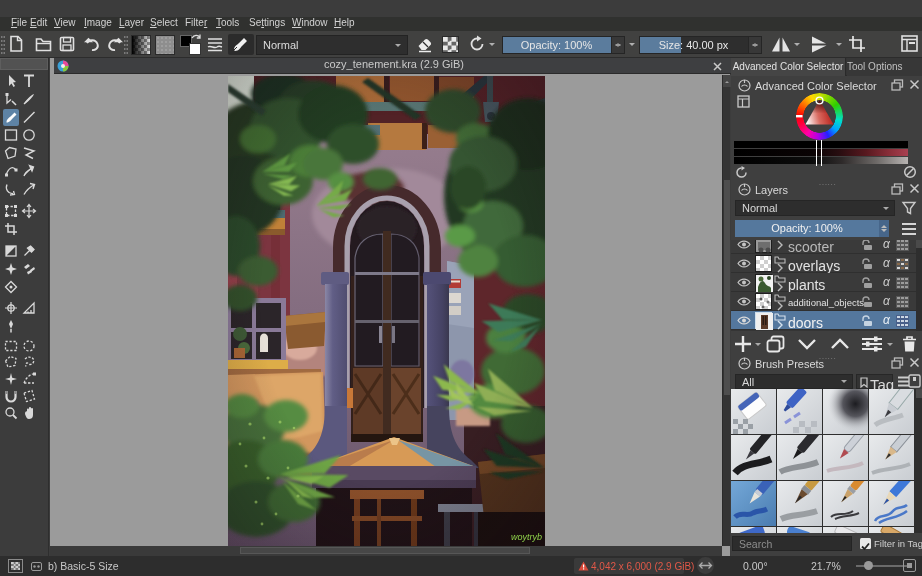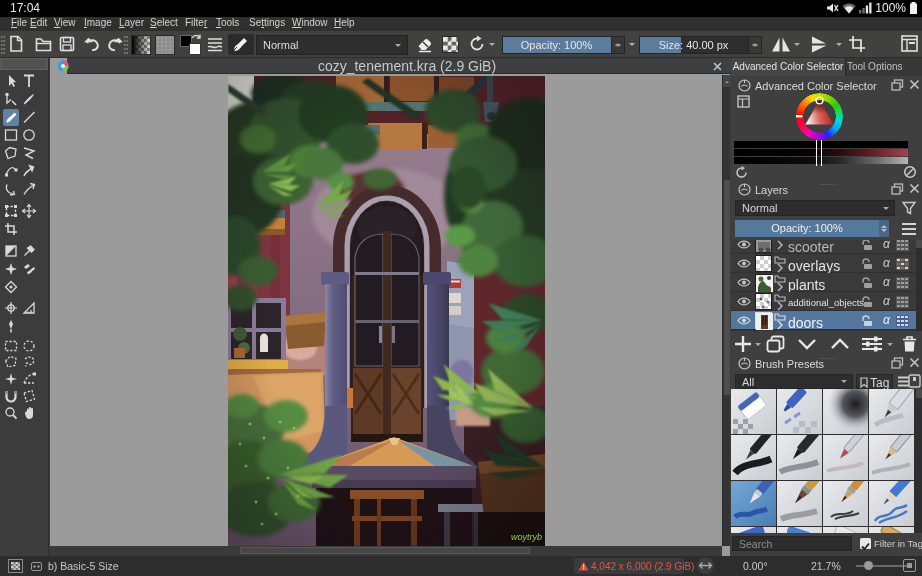--- a/index.html
+++ b/index.html
@@ -30,21 +30,21 @@
 .spin:before { content:""; position:absolute; left:3px; top:3px; border:3px solid transparent; border-bottom-color:#999; }
 .spin:after  { content:""; position:absolute; left:3px; bottom:3px; border:3px solid transparent; border-top-color:#999; }
 .dd { position:absolute; top:12px; width:0; height:0; border:3px solid transparent; border-top-color:#b0b0b0; }
 
 
 #toolbox { left:0; top:58px; width:49px; height:498px; background:#3c3c3c; border-right:1px solid #2e2e2e; }
 #toolbox .hdr { position:absolute; left:0px; top:0px; width:48px; height:12px; background:#525252; border:1px solid #5e5e5e; }
 
 
 #cwin { left:50px; top:58px; width:680px; height:498px; background:#9b9b9b; }
-#cwin .titl { position:absolute; left:17px; top:0; width:680px; height:16px; background:#3e3f41; border-bottom:1px solid #2b2b2b; color:#c9c9c9; font-size:14px; text-align:center; }
+#cwin .titl { position:absolute; left:4px; top:0; width:680px; height:16px; background:#3e3f41; border-bottom:1px solid #2b2b2b; color:#c9c9c9; font-size:11px; text-align:center; }
 #vscroll { position:absolute; right:0px; top:17px; width:8px; height:471px; background:#343434; border-left:1px solid #2a2a2a; }
 #vscroll .th { position:absolute; left:1px; top:105px; width:6px; height:215px; background:#4e4e4e; }
 #hscroll { position:absolute; left:0px; bottom:0px; width:672px; height:10px; background:#3a3a3a; }
 #hscroll .th { position:absolute; left:190px; top:1px; width:290px; height:7px; background:#474747; border:1px solid #575757; }
 
 
 #rpanel { left:731px; top:58px; width:191px; height:498px; background:#3f3f3f; color:#d8d8d8; }
 .tabbar { position:absolute; left:0; top:0; width:191px; height:18px; background:#353535; border-bottom:1px solid #2c2c2c;}
 .tab1 { position:absolute; left:0px; top:0; width:115px; height:18px; background:#454545; border-right:1px solid #2a2a2a; font-size:10px; color:#e2e2e2; text-align:center; padding-top:3px; white-space:nowrap; overflow:hidden;}
 .tab2 { position:absolute; left:116px; top:0; width:75px; height:18px; background:#373737; font-size:10px; color:#c0c0c0; text-align:left; padding-top:3px; white-space:nowrap;}
@@ -64,47 +64,20 @@
 .bp { position:absolute; width:45px; height:45px; background:linear-gradient(135deg,#e8eaec, #c9cdd2); }
 
 
 #sbar { left:0; top:556px; width:922px; height:20px; background:#2d2d2d; color:#c8c8c8; font-size:10.5px; }
 #sbar div { position:absolute; top:4px; }
 </style>
 </head>
 <body>
 <div id="root">
 
-  <div id="abar" class="abs">
-    <div class="time">17:04</div>
-    <div class="right">
-      <svg width="13" height="12" viewBox="0 0 13 12">
-          <path d="M1 4.5 L3.5 4.5 L7 1.5 L7 10.5 L3.5 7.5 L1 7.5 Z" fill="#e8e8e8"></path>
-          <path d="M8.5 3 L12 9 M12 3 L8.5 9" stroke="#e8e8e8" stroke-width="1.3"></path>
-        </svg>
-      <svg width="14" height="12" viewBox="0 0 14 12">
-          <path d="M0.5 4 C4 0.5 10 0.5 13.5 4 L7 11.5 Z" fill="#6e6e6e"></path>
-          <path d="M2.5 6 C5 3.6 9 3.6 11.5 6 L7 11.5 Z" fill="#e8e8e8"></path>
-        </svg>
-      <svg width="13" height="12" viewBox="0 0 13 12">
-          <g fill="#6e6e6e">
-            <rect x="0" y="8" width="2.3" height="3.5"></rect>
-            <rect x="3.4" y="6" width="2.3" height="5.5"></rect>
-          </g>
-          <g fill="#e8e8e8">
-            <rect x="6.8" y="3.5" width="2.3" height="8"></rect>
-            <rect x="10.2" y="0.5" width="2.3" height="11"></rect>
-          </g>
-        </svg>
-      <span style="font-size:12px;color:#efefef">100%</span>
-      <svg width="9" height="14" viewBox="0 0 9 14">
-          <path d="M2.5 1 L6.5 1 L6.5 2.5 L8 2.5 L8 13 L1 13 L1 2.5 L2.5 2.5 Z" fill="#efefef"></path>
-        </svg>
-    </div>
-  </div>
 
   <div id="menubar" class="abs">
     <span style="left:11px"><u>F</u>ile</span>
     <span style="left:30px"><u>E</u>dit</span>
     <span style="left:54px"><u>V</u>iew</span>
     <span style="left:84px"><u>I</u>mage</span>
     <span style="left:119px"><u>L</u>ayer</span>
     <span style="left:150px"><u>S</u>elect</span>
     <span style="left:185px">Filte<u>r</u></span>
     <span style="left:216px"><u>T</u>ools</span>
@@ -976,21 +949,21 @@
         <rect x="3.5" y="1" width="8" height="7" fill="none" stroke="#bbb" stroke-width="1.3"></rect>
         <rect x="1" y="4" width="8" height="7" fill="#3f3f3f" stroke="#bbb" stroke-width="1.3"></rect>
       </svg>
     <svg class="abs" style="left:178px;top:299px" width="11" height="11" viewBox="0 0 11 11">
         <path d="M1.5 1.5 L9.5 9.5 M9.5 1.5 L1.5 9.5" stroke="#c9c9c9" stroke-width="1.5"></path>
       </svg>
     <div class="combo" style="left:4px;top:316px;width:118px;height:15px">
         <span style="position:absolute;left:6px;top:1px">All</span>
         <span class="ar" style="top:5px"></span>
       </div>
-    <div class="abs" style="left:125px;top:316px;width:37px;height:15px;background:#333;border:1px solid #272727;font-size:12px;color:#d8d8d8">
+    <div class="abs" style="left:125px;top:316px;width:37px;height:15px;background:#333;border:1px solid #272727;font-size:15px;color:#d8d8d8">
       <svg style="position:absolute;left:3px;top:2px" width="8" height="11" viewBox="0 0 8 11">
           <path d="M1 1 L7 1 L7 10 L4 7.5 L1 10 Z" fill="none" stroke="#c9c9c9" stroke-width="1.2"></path>
         </svg>
       <span style="position:absolute;left:13px;top:0.5px">Tag</span>
     </div>
     <svg class="abs" style="left:166px;top:318px" width="13" height="11" viewBox="0 0 13 11">
         <path d="M1 1.5 L12 1.5 M1 5.5 L12 5.5 M1 9.5 L12 9.5" stroke="#ccc" stroke-width="1.8"></path>
       </svg>
     <svg class="abs" style="left:177px;top:316px" width="13" height="14" viewBox="0 0 13 14">
         <rect x="1" y="1" width="11" height="12" rx="1.5" fill="none" stroke="#ccc" stroke-width="1.4"></rect>

